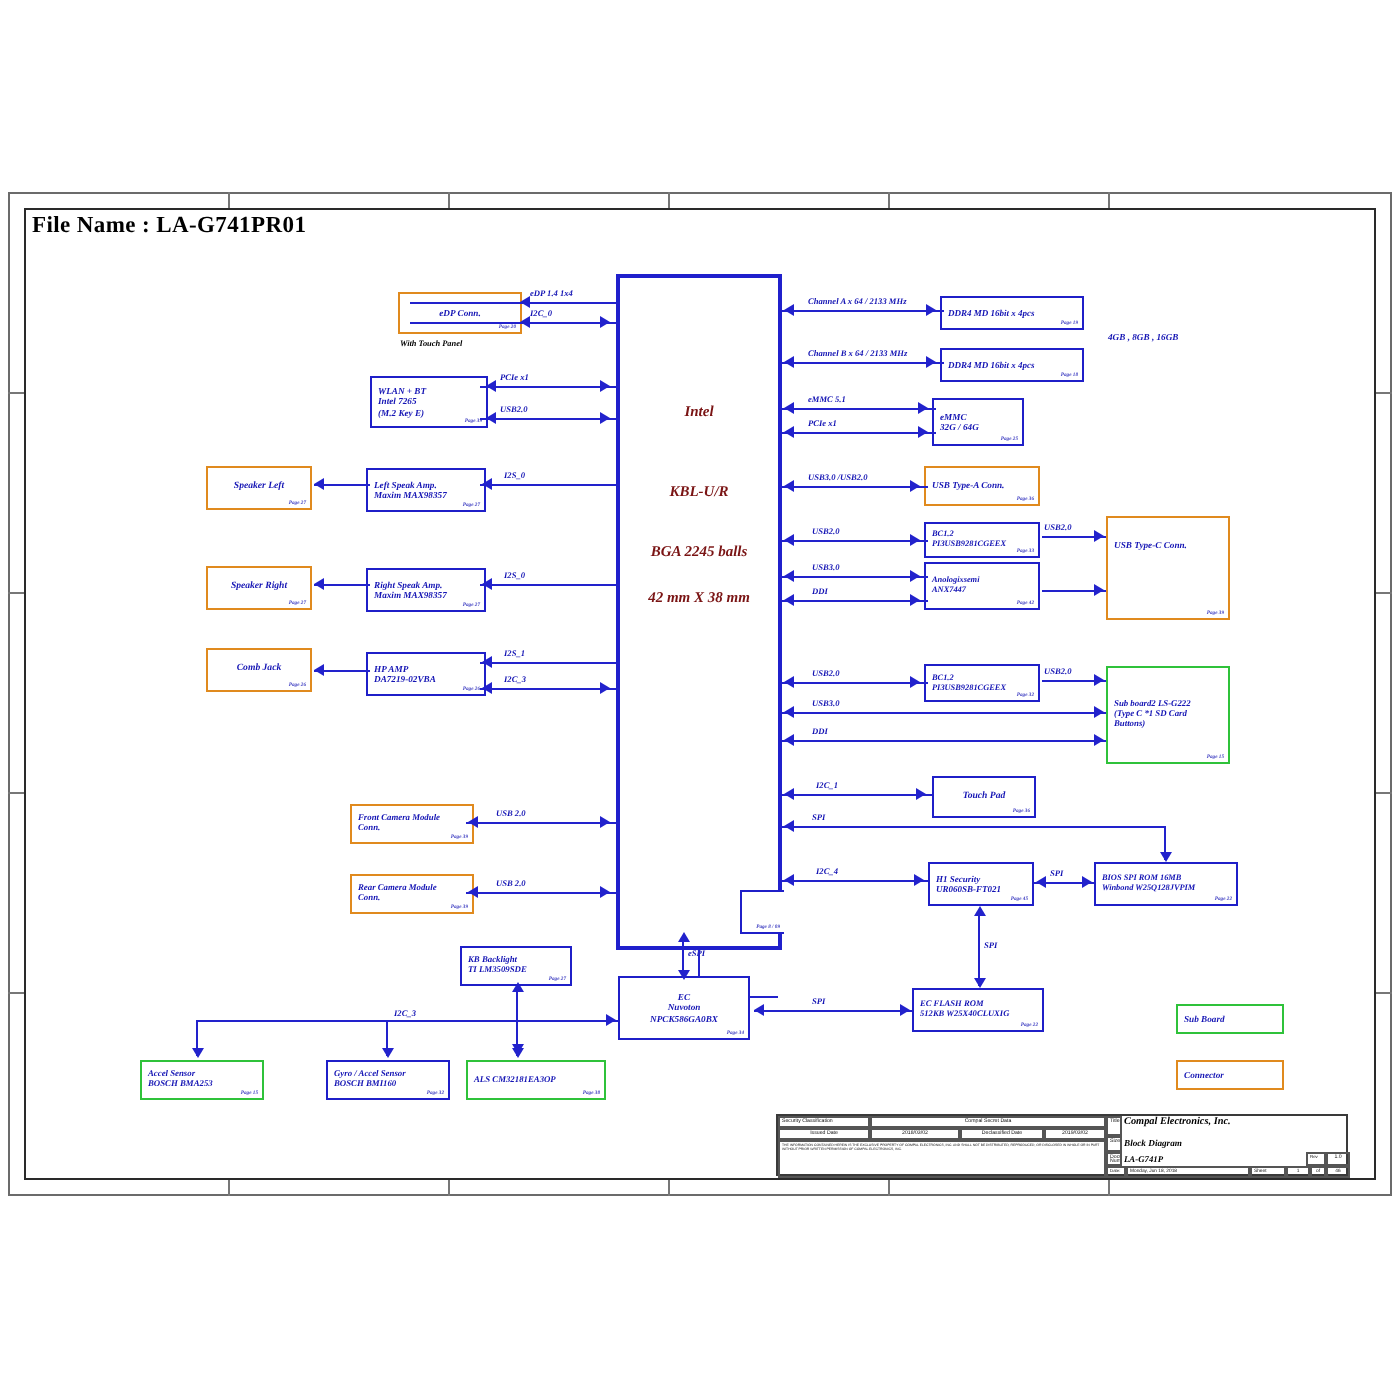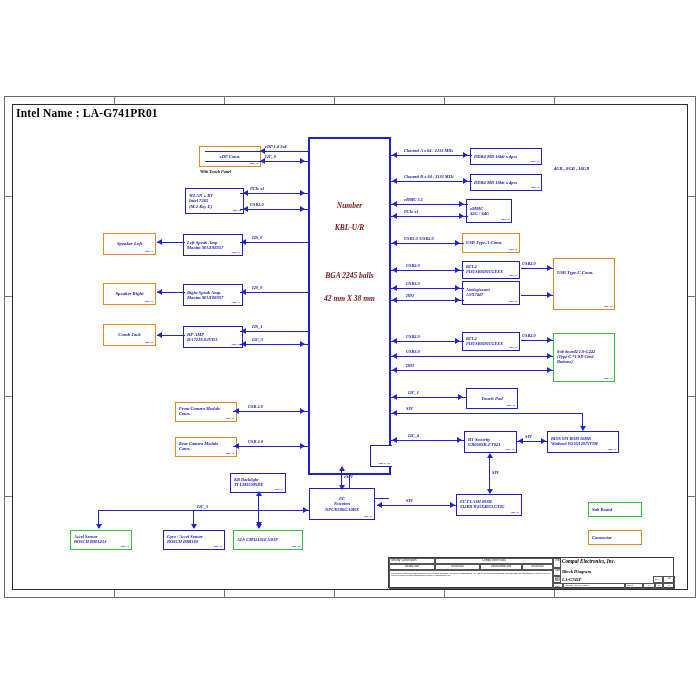--- a/index.html
+++ b/index.html
@@ -76,25 +76,25 @@
     <div class="tickh" style="top:300px;"></div>
       <div class="tickh" style="top:400px;"></div>
   </div>
   <div class="tickcol" style="left:688px;top:96px;height:502px;">
     <div class="tickh" style="top:100px;"></div>
       <div class="tickh" style="top:200px;"></div>
     <div class="tickh" style="top:300px;"></div>
       <div class="tickh" style="top:400px;"></div>
   </div>
 
-  <div class="filename">Intel Name : LA-G741PR01</div>
+  <div class="filename">File Name : LA-G741PR01</div>
 
   <div class="cpu">
-    <div class="cl" style="top:62px;">Number</div>
-    <div class="cl" style="top:84px;">KBL-U/R</div>
+    <div class="cl" style="top:62px;">Intel</div>
+    <div class="cl" style="top:102px;">KBL-U/R</div>
     <div class="cl" style="top:132px;">BGA 2245 balls</div>
     <div class="cl" style="top:155px;">42 mm X 38 mm</div>
   </div>
 
   <div class="blk orange" style="left:199px;top:146px;width:62px;height:21px;font-size:4.6px;">
     <span class="ln center" style="text-align:center">eDP Conn.</span>
     <span class="pg">Page 20</span>
   </div>
   <div class="sub" style="left:200px;top:169px;">With Touch Panel</div>
 

